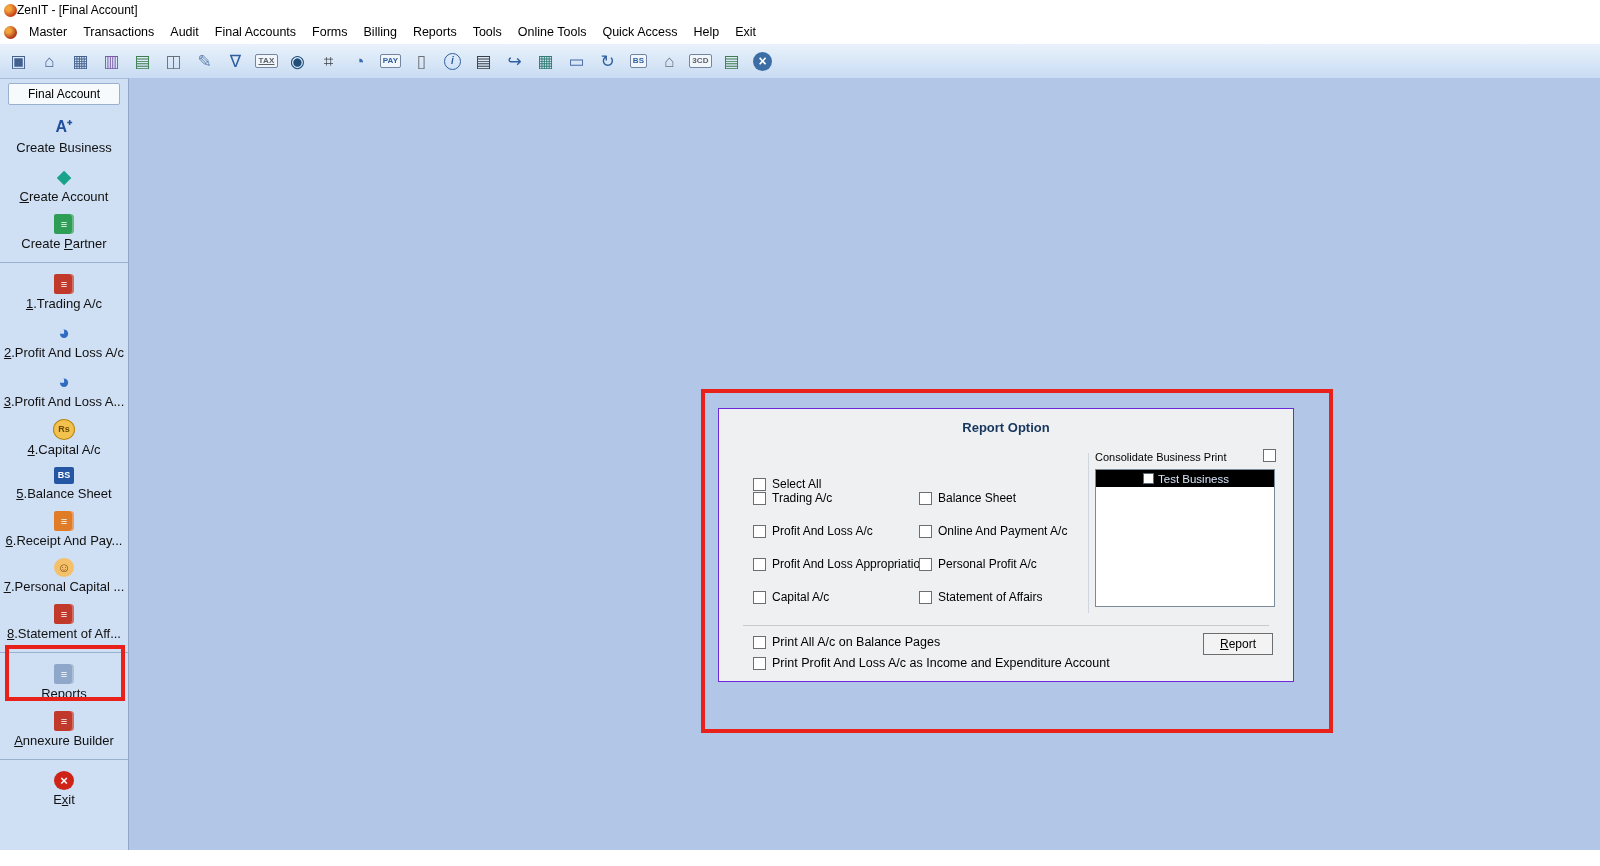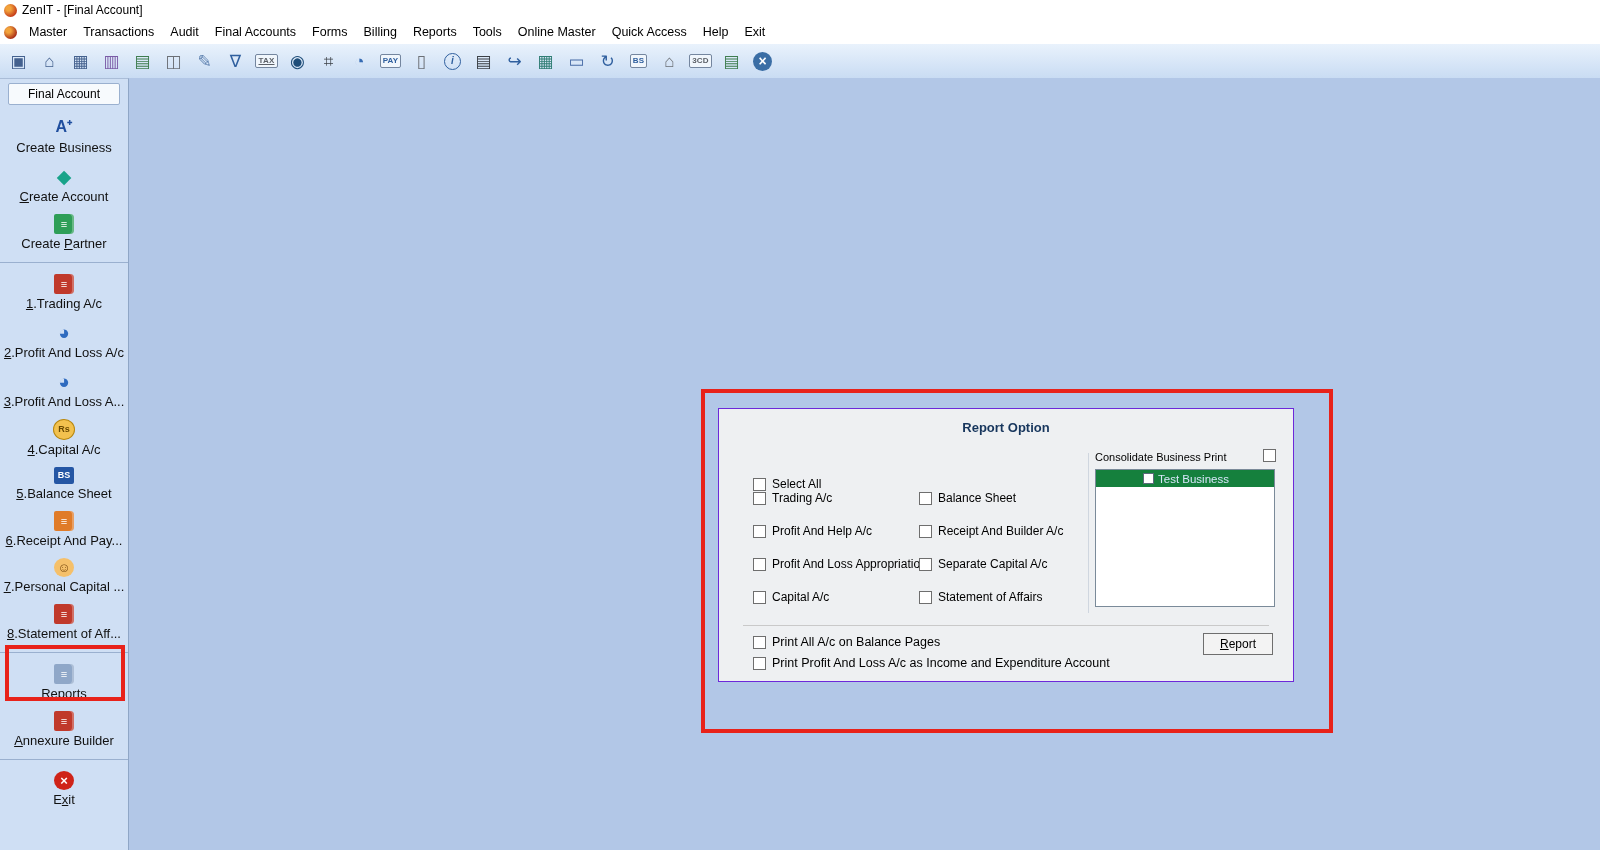--- a/index.html
+++ b/index.html
@@ -1,20 +1,20 @@
 <!DOCTYPE html>
 <html><head>
 <meta charset="utf-8">
 <style>
   html,body{margin:0;padding:0;}
   body{width:1600px;height:866px;position:relative;overflow:hidden;background:#ffffff;
        font-family:"Liberation Sans",sans-serif;color:#000;}
 
   
-  .titlebar{height:20px;display:flex;align-items:center;gap:5px;padding-left:4px;background:#fff;font-size:12px;}
+  .titlebar{height:20px;display:flex;align-items:center;padding-left:4px;background:#fff;font-size:12px;}
   .app-icon{width:13px;height:13px;border-radius:50%;flex:none;
             background:radial-gradient(circle at 35% 35%, #f2a33c 20%, #c23616 75%);}
 
   
   .menubar{height:24px;display:flex;align-items:center;background:#fff;font-size:12.5px;padding-left:4px;}
   .menu-icon{width:13px;height:13px;border-radius:50%;margin-right:4px;flex:none;
              background:radial-gradient(circle at 35% 35%, #f2a33c 20%, #a52714 75%);}
   .mi{padding:3px 8px;cursor:default;white-space:nowrap;}
 
   
@@ -61,21 +61,21 @@
   .chk{width:13px;height:13px;background:#fff;border:1px solid #6e6e6e;flex:none;box-sizing:border-box;}
   .select-all{position:absolute;left:34px;top:42px;margin-top:26px;}
   .col-left{position:absolute;left:34px;top:82px;display:flex;flex-direction:column;gap:19px;}
   .col-right{position:absolute;left:200px;top:82px;display:flex;flex-direction:column;gap:19px;}
   .vline{position:absolute;left:369px;top:44px;height:160px;width:1px;background:#cfd6df;}
   .consolidate-label{position:absolute;left:376px;top:42px;font-size:11px;}
   .consolidate-chk{position:absolute;left:544px;top:40px;}
   .listbox{position:absolute;left:376px;top:60px;width:178px;height:136px;background:#fff;
            border:1px solid #7a8a99;overflow:hidden;}
   .lb-row{height:17px;display:flex;align-items:center;gap:4px;padding:0 3px;font-size:11.5px;}
-  .lb-row.selected{background:#15803d;color:#d8e6fa;padding-left:47px;}
+  .lb-row.selected{background:#000000;color:#d8e6fa;padding-left:47px;}
   .lb-chk{width:11px;height:11px;background:#fff;border:1px solid #5a6a7a;flex:none;box-sizing:border-box;}
   .separator{position:absolute;left:24px;right:24px;top:216px;height:1px;background:#c9c9c9;}
   .footer-opts{position:absolute;left:34px;top:226px;display:flex;flex-direction:column;gap:7px;font-size:12.5px;}
   .report-btn{position:absolute;left:484px;top:224px;width:70px;height:22px;background:#f3f3f3;
               border:1px solid #6e6e6e;display:flex;align-items:center;justify-content:center;
               font-size:12px;font-family:inherit;}
 
   
   .ann{position:absolute;border:4px solid #e8221a;pointer-events:none;box-sizing:border-box;}
   .ann-dialog{left:701px;top:389px;width:632px;height:344px;}
@@ -92,21 +92,21 @@
 <div class="menubar">
   <span class="menu-icon"></span>
   <div class="mi">Master</div>
     <div class="mi">Transactions</div>
     <div class="mi">Audit</div>
     <div class="mi">Final Accounts</div>
     <div class="mi">Forms</div>
     <div class="mi">Billing</div>
     <div class="mi">Reports</div>
     <div class="mi">Tools</div>
-    <div class="mi">Online Master</div>
+    <div class="mi">Online Tools</div>
     <div class="mi">Quick Access</div>
     <div class="mi">Help</div>
     <div class="mi">Exit</div>
 </div>
 
 <div class="toolbar">
   <button class="tbtn">
       <span class="tico" style="color: rgb(68, 97, 142);">▣</span>
     </button>
     <button class="tbtn">
@@ -262,43 +262,43 @@
     <span>Select All</span>
   </label>
 
   <div class="col-left" id="col-left">
     <label class="opt">
         <span class="chk"></span>
         <span class="opt-label">Trading A/c</span>
       </label>
       <label class="opt">
         <span class="chk"></span>
-        <span class="opt-label">Profit And Help A/c</span>
+        <span class="opt-label">Profit And Loss A/c</span>
       </label>
       <label class="opt">
         <span class="chk"></span>
         <span class="opt-label">Profit And Loss Appropriation</span>
       </label>
       <label class="opt">
         <span class="chk"></span>
         <span class="opt-label">Capital A/c</span>
       </label>
   </div>
   <div class="col-right" id="col-right">
     <label class="opt">
         <span class="chk"></span>
         <span class="opt-label">Balance Sheet</span>
       </label>
       <label class="opt">
         <span class="chk"></span>
-        <span class="opt-label">Receipt And Builder A/c</span>
-      </label>
-      <label class="opt">
-        <span class="chk"></span>
-        <span class="opt-label">Separate Capital A/c</span>
+        <span class="opt-label">Online And Payment A/c</span>
+      </label>
+      <label class="opt">
+        <span class="chk"></span>
+        <span class="opt-label">Personal Profit A/c</span>
       </label>
       <label class="opt">
         <span class="chk"></span>
         <span class="opt-label">Statement of Affairs</span>
       </label>
   </div>
 
   <div class="vline"></div>
 
   <div class="consolidate-label">Consolidate Business Print</div>

